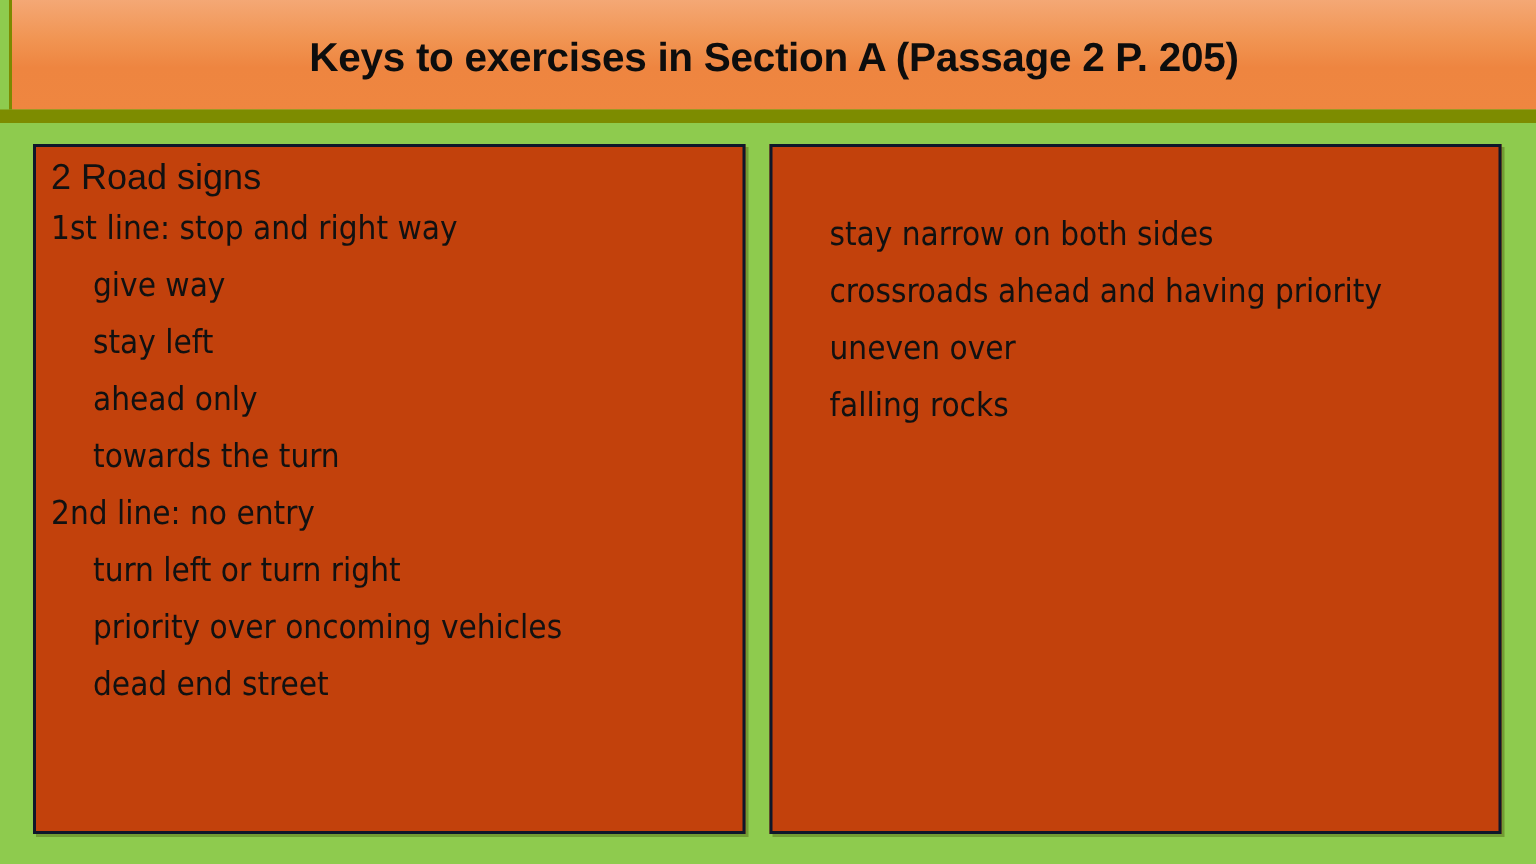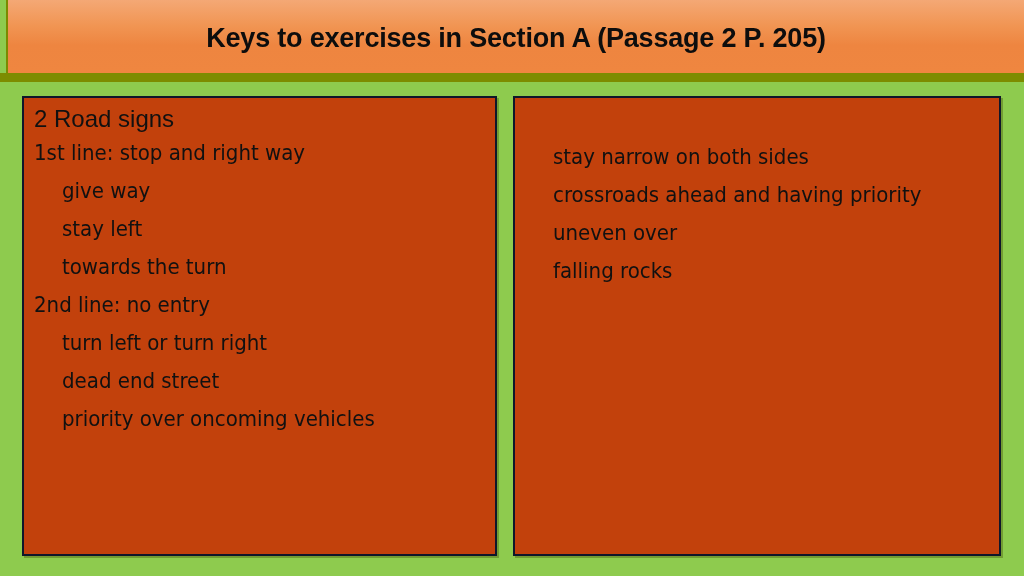--- a/index.html
+++ b/index.html
@@ -135,26 +135,27 @@
   <div class="banner-shadow"></div>
 
   <div class="panel panel-left">
     <div class="panel-body left-col-start">
 
       <div class="line line-heading">2 Road signs</div>
 
       <div class="line line-body">1st line: stop and right way</div>
       <div class="line line-body line-indent">give way</div>
       <div class="line line-body line-indent">stay left</div>
+      <div class="line line-body line-indent">ahead only</div>
       <div class="line line-body line-indent">towards the turn</div>
 
       <div class="line line-body">2nd line: no entry</div>
       <div class="line line-body line-indent">turn left or turn right</div>
+      <div class="line line-body line-indent">priority over oncoming vehicles</div>
       <div class="line line-body line-indent">dead end street</div>
-      <div class="line line-body line-indent">priority over oncoming vehicles</div>
 
     </div>
   </div>
 
   <div class="panel panel-right">
     <div class="panel-body right-col-start">
 
       <div class="line line-body line-indent">stay narrow on both sides</div>
       <div class="line line-body line-indent">crossroads ahead and having priority</div>
       <div class="line line-body line-indent">uneven over</div>

